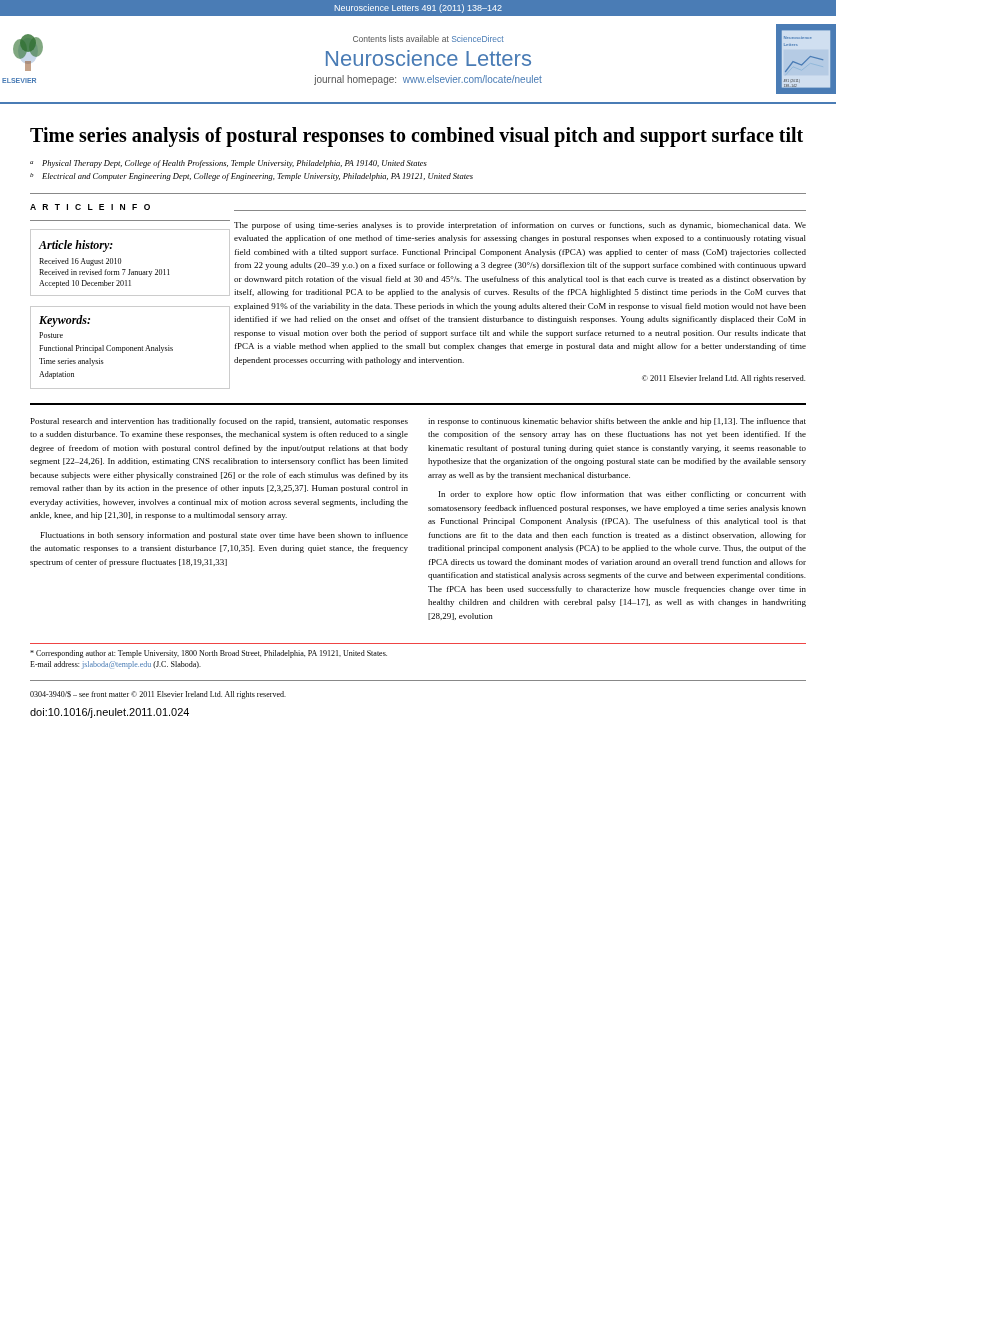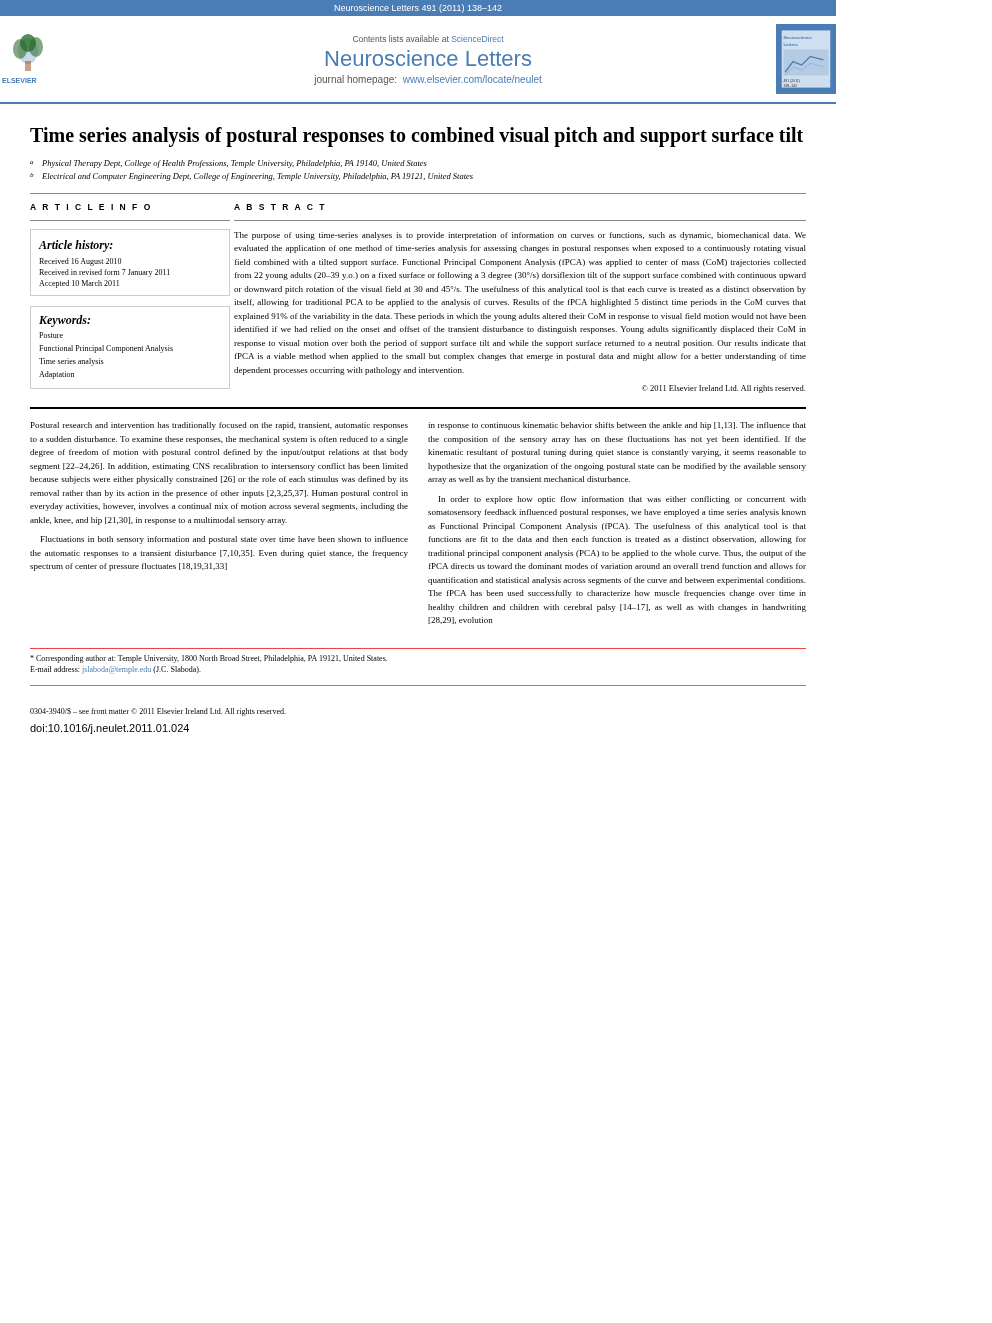--- a/index.html
+++ b/index.html
@@ -315,34 +315,33 @@
 
     <div class="two-col">
 
       <div class="left-col">
         <div class="section-header">A R T I C L E   I N F O</div>
         <hr class="hr">
         <div class="article-info-box">
           <div class="info-group-title">Article history:</div>
           <div class="info-line">Received 16 August 2010</div>
           <div class="info-line">Received in revised form 7 January 2011</div>
-          <div class="info-line">Accepted 10 March 2011</div>
+          <div class="info-line">Accepted 10 December 2011</div>
         </div>
 
         <div class="keywords-box">
           <div class="info-group-title">Keywords:</div>
           <div class="keyword-item">Posture</div>
           <div class="keyword-item">Functional Principal Component Analysis</div>
           <div class="keyword-item">Time series analysis</div>
           <div class="keyword-item">Adaptation</div>
         </div>
       </div>
 
       <div class="right-col">
-        <div class="abstract-title">A B S T R A C T</div>
         <hr class="hr">
         <div class="abstract-text">The purpose of using time-series analyses is to provide interpretation of information on curves or functions, such as dynamic, biomechanical data. We evaluated the application of one method of time-series analysis for assessing changes in postural responses when exposed to a continuously rotating visual field combined with a tilted support surface. Functional Principal Component Analysis (fPCA) was applied to center of mass (CoM) trajectories collected from 22 young adults (20–39 y.o.) on a fixed surface or following a 3 degree (30°/s) dorsiflexion tilt of the support surface combined with continuous upward or downward pitch rotation of the visual field at 30 and 45°/s. The usefulness of this analytical tool is that each curve is treated as a distinct observation by itself, allowing for traditional PCA to be applied to the analysis of curves. Results of the fPCA highlighted 5 distinct time periods in the CoM curves that explained 91% of the variability in the data. These periods in which the young adults altered their CoM in response to visual field motion would not have been identified if we had relied on the onset and offset of the transient disturbance to distinguish responses. Young adults significantly displaced their CoM in response to visual motion over both the period of support surface tilt and while the support surface returned to a neutral position. Our results indicate that fPCA is a viable method when applied to the small but complex changes that emerge in postural data and might allow for a better understanding of time dependent processes occurring with pathology and intervention.</div>
         <div class="copyright-line">© 2011 Elsevier Ireland Ltd. All rights reserved.</div>
       </div>
 
     </div>
 
     <hr class="hr-thick">
 
     <div class="body-two-col">
@@ -361,21 +360,21 @@
 
     <div class="footnote-area">
       <div>
         <span>* Corresponding author at: Temple University, 1800 North Broad Street, Philadelphia, PA 19121, United States.</span>
       </div>
       <div>
         <span>E-mail address:</span>
         <span style="color:#4a7cb5;">jslaboda@temple.edu</span>
         <span>(J.C. Slaboda).</span>
       </div>
-      <div style="margin-top: 10px; border-top: 1px solid #888; padding-top: 20px;">
+      <div style="margin-top: 10px; border-top: 1px solid #888; padding-top: 8px;">
         <div>0304-3940/$ – see front matter © 2011 Elsevier Ireland Ltd. All rights reserved.</div>
         <div class="doi-line">doi:10.1016/j.neulet.2011.01.024</div>
       </div>
     </div>
 
   </div>
 
 </div>
 
 </body></html>

